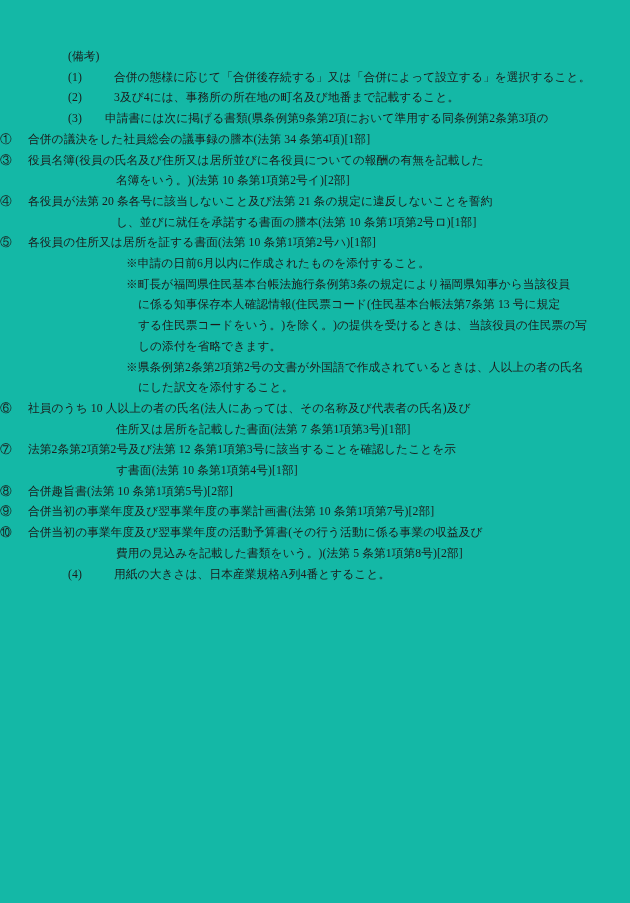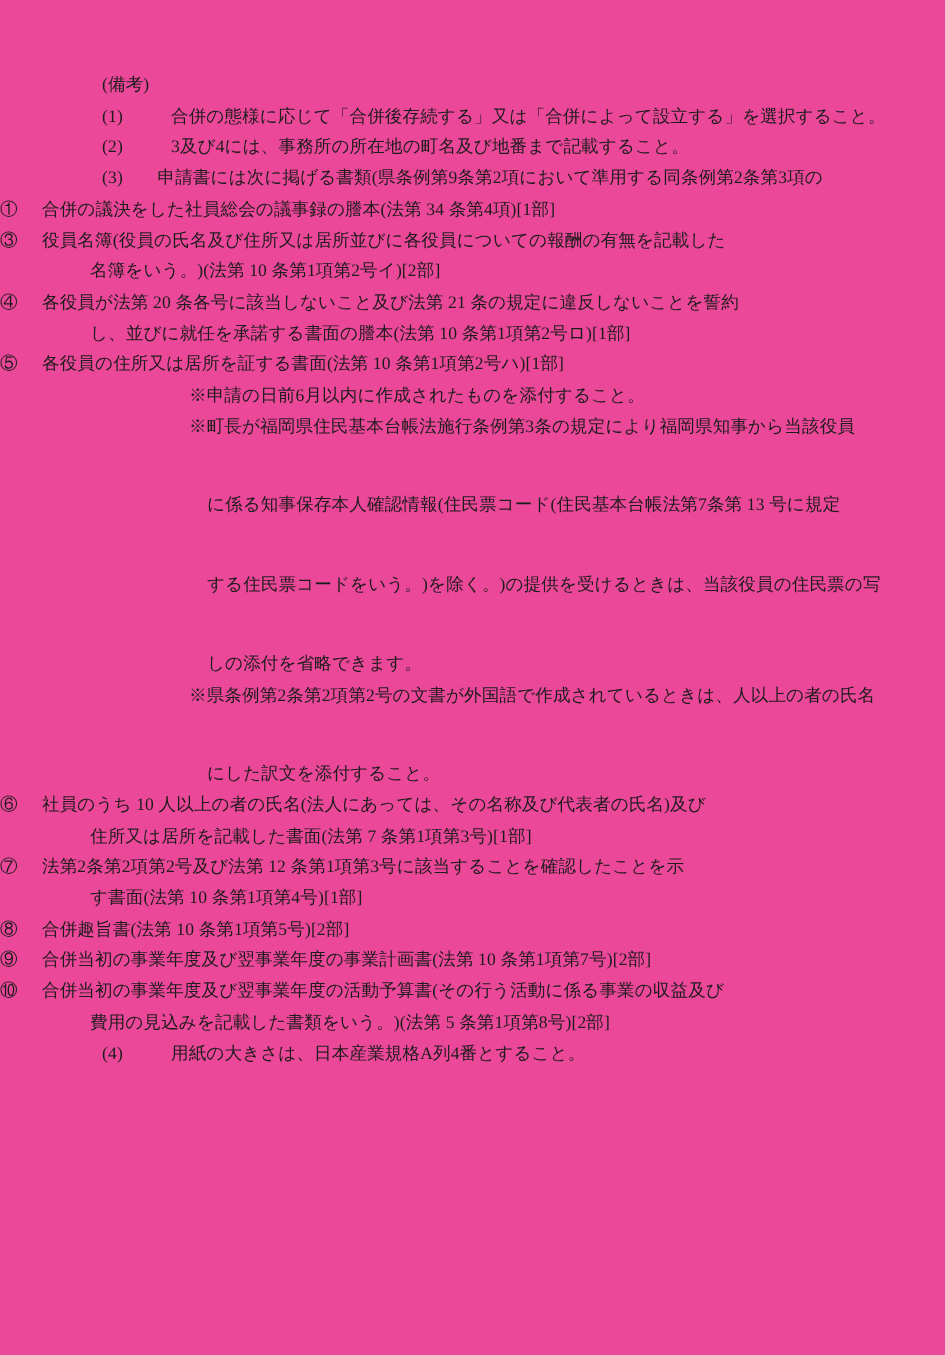--- a/index.html
+++ b/index.html
@@ -1,37 +1,37 @@
 <!DOCTYPE html>
 <html lang="ja"><head>
 <meta charset="utf-8">
 <style>
   html,body{margin:0;padding:0;background:#ffffff;}
   .page{
     position:relative;
     width:630px;
     height:903px;
-    background:#ec4899;
+    background:#14b8a6;
     overflow:hidden;
     font-family:"Liberation Serif","DejaVu Serif",serif;
     color:#1c1c1c;
   }
   .content{padding-top:47px;}
   .line{
     font-size:11.7px;
     line-height:20.7px;
     white-space:nowrap;
     letter-spacing:0.1px;
   }
   .l0{padding-left:68px;}     
   .lp2{padding-left:95px;}    
   .lc1{}    
-  .lc2{padding-left:60px;}   
+  .lc2{padding-left:116px;}   
   .ln1{padding-left:126px;}   
-  .ln2{padding-left:138px;margin-top:32px;}   
+  .ln2{padding-left:138px;}   
   .lbl{display:inline-block;width:46px;}
   .lbl.narrow{width:37px;}
   .cnum{display:inline-block;width:28px;}
 </style>
 </head>
 <body>
 
 <div class="page">
   <div class="content">
 

